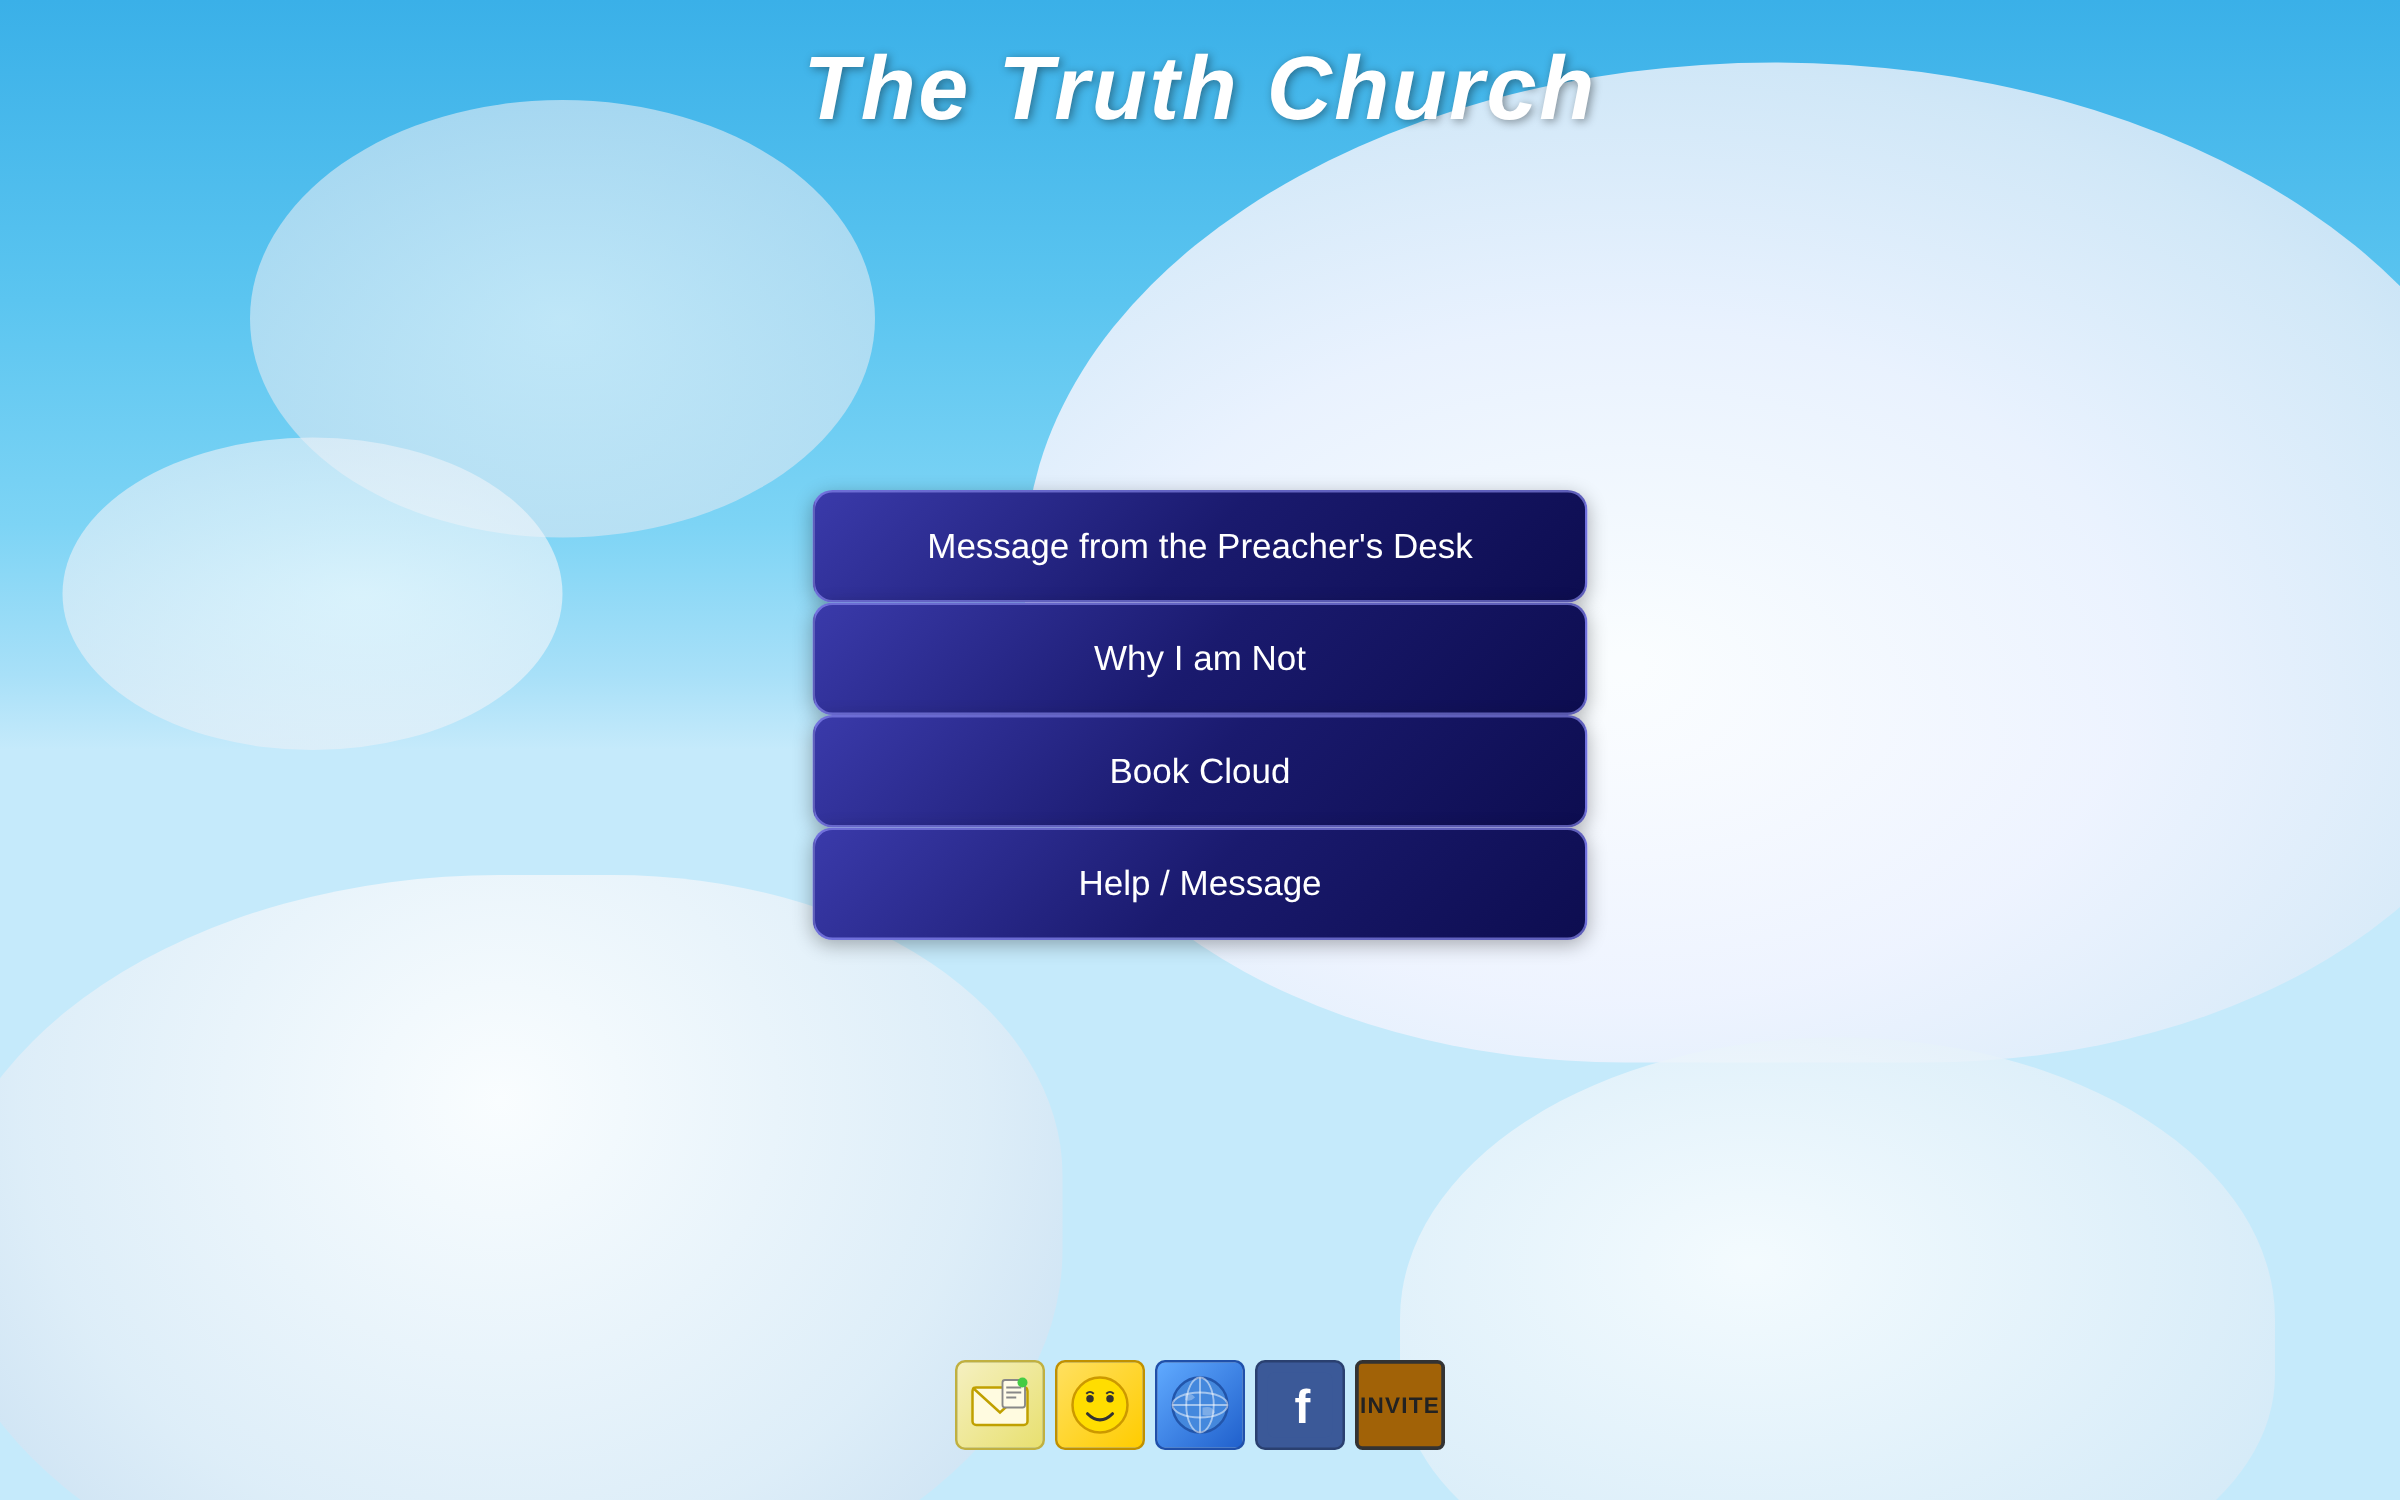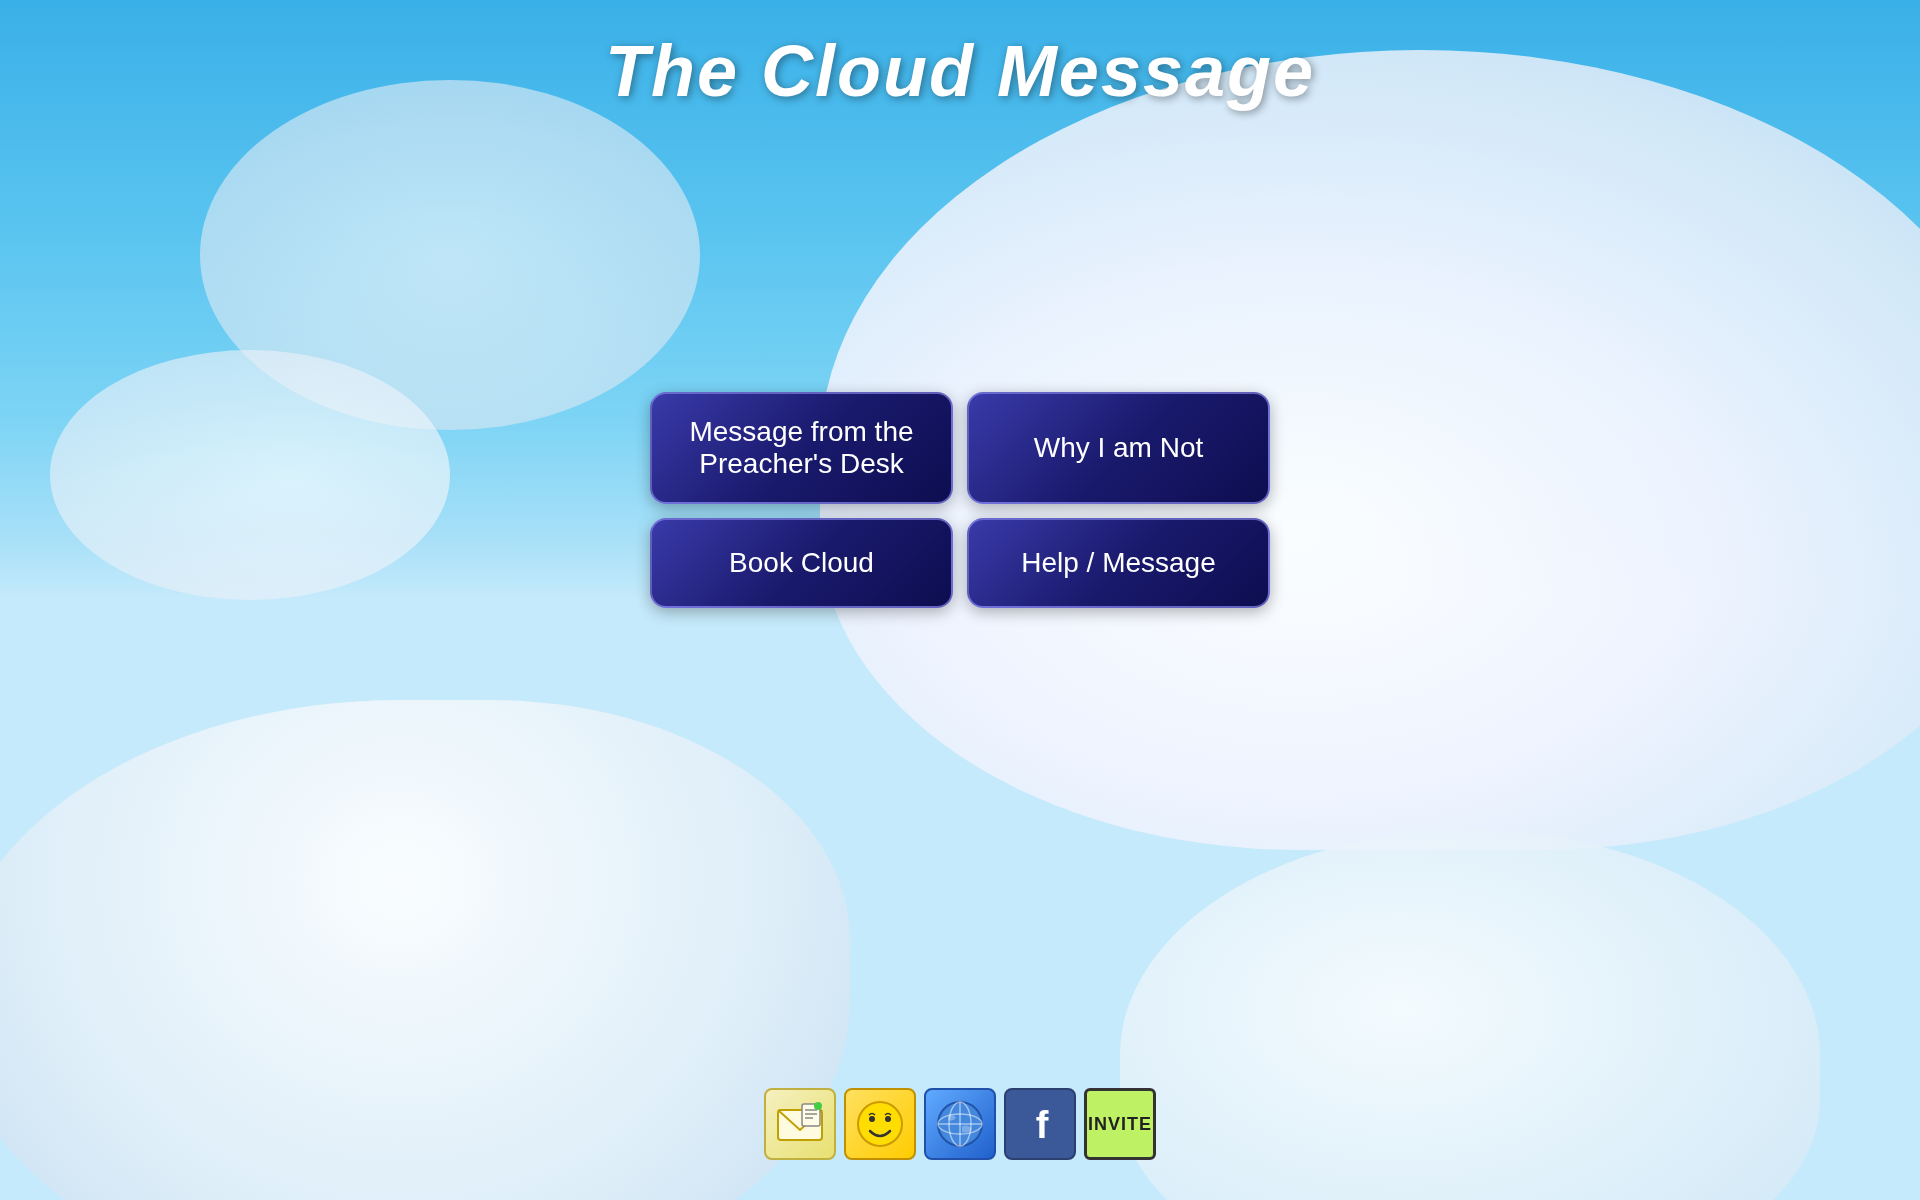--- a/index.html
+++ b/index.html
@@ -106,22 +106,21 @@
       font-weight: bold;
       font-style: italic;
       color: white;
       text-shadow: 2px 2px 8px rgba(0,0,0,0.4);
       letter-spacing: 2px;
     }
 
     
     .nav-grid {
       display: grid;
-      grid-template-columns: 1fr 1fr;
-      gap: 14px;
+      grid-template-columns: 1fr;
       margin-top: 280px;
       width: 620px;
     }
 
     .nav-btn {
       background: linear-gradient(135deg, #3a3aaa 0%, #1a1a6e 50%, #0d0d50 100%);
       border: 2px solid rgba(150, 150, 255, 0.6);
       border-radius: 16px;
       color: white;
       font-size: 28px;
@@ -182,21 +181,21 @@
     }
 
     
     .icon-facebook {
       background: #3b5998;
       border-color: #2a4070;
     }
 
     
     .icon-invite {
-      background: #bef264;
+      background: #a16207;
       border: 3px solid #333;
       border-radius: 6px;
     }
 
     
     .icon-svg {
       width: 52px;
       height: 52px;
     }
   </style>
@@ -208,21 +207,21 @@
 <div class="cloud-layer">
   <div class="cloud-main"></div>
   <div class="cloud-top-left"></div>
   <div class="cloud-bottom-left"></div>
   <div class="cloud-mid-left"></div>
   <div class="cloud-bottom-right"></div>
 </div>
 
 <div class="content">
 
-  <h1 class="site-title">The Cloud Message</h1>
+  <h1 class="site-title">The Truth Church</h1>
 
   <div class="nav-grid">
 
     <button class="nav-btn">Message from the Preacher's Desk</button>
 
 
     <button class="nav-btn">Why I am Not</button>
 
 
     <button class="nav-btn">Book Cloud</button>

